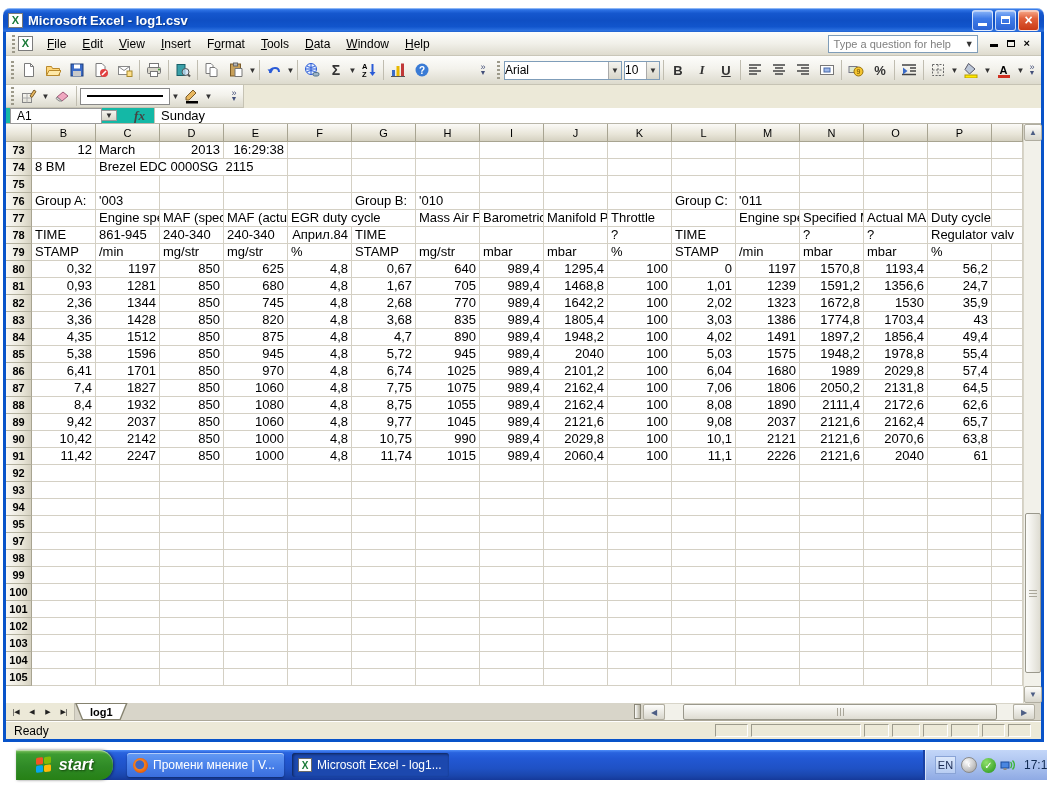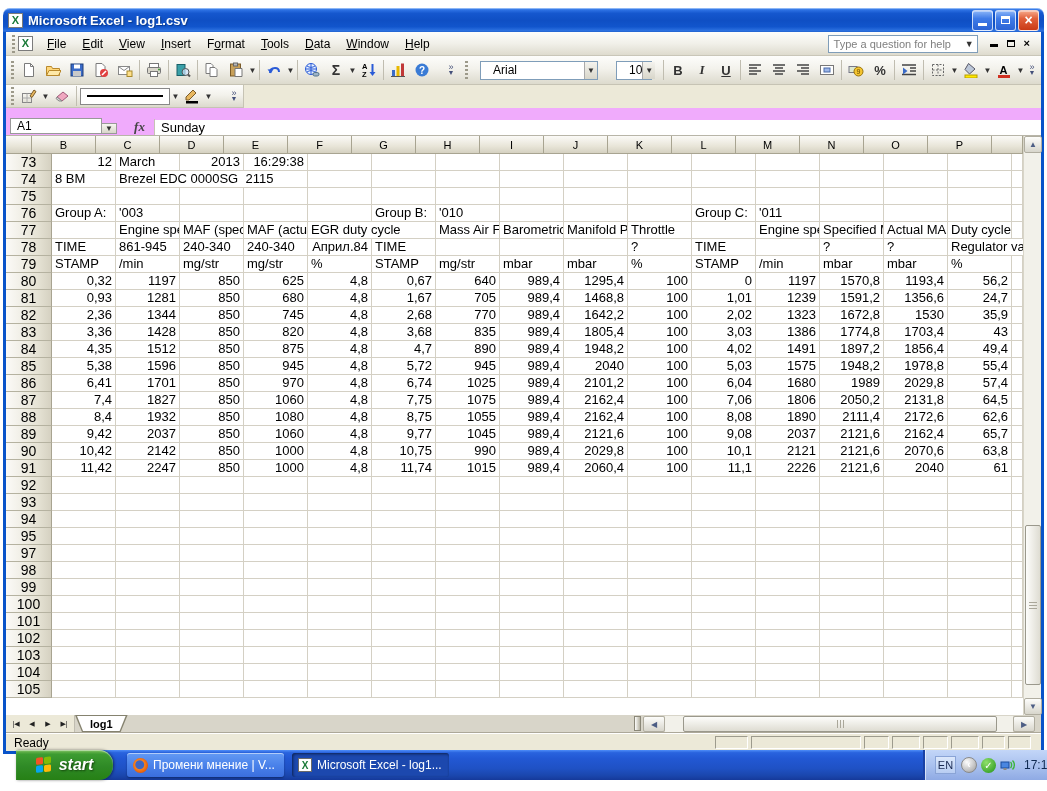--- a/index.html
+++ b/index.html
@@ -53,47 +53,47 @@
   #std-toolbar { width:524px; }
   #fmt-toolbar { flex:1; }
   .tbtn { width:24px; height:24px; display:flex; align-items:center; justify-content:center; border-radius:2px; cursor:default; flex:none; }
   .tbtn svg { display:block; }
   .tbtn .tg { font-size:13px; font-weight:bold; color:#333; }
   .ddarr { width:9px; font-size:8px; color:#333; text-align:center; flex:none; cursor:default; }
   .tsep { width:1px; height:20px; background:#c0bdb0; margin:0 2px; flex:none; }
   .chev { width:14px; display:flex; flex-direction:column; align-items:center; justify-content:center; color:#44507a; margin-left:auto; }
   .chev i { font-style:normal; font-size:9px; line-height:5px; }
   .chev i.dn { font-size:7px; }
-  .font-box { width:118px; height:19px; background:#fff; border:1px solid #7f9db9; font-size:12px; display:flex; align-items:center; padding-left:12px; margin:0 9px; }
+  .font-box { width:118px; height:19px; background:#fff; border:1px solid #7f9db9; font-size:12px; display:flex; align-items:center; padding-left:0; margin:0 1px; }
   .size-box { width:36px; }
   .font-box .dd { margin-left:auto; font-size:8px; background:linear-gradient(180deg,#f4f3ee,#d8d6ca); border-left:1px solid #aaa; height:100%; display:flex; align-items:center; padding:0 2px; color:#333; }
   .fmt-b { font-weight:bold; font-size:14px; } .fmt-i { font-style:italic; font-family:"Liberation Serif",serif; font-size:14px; } .fmt-u { text-decoration:underline; font-size:13px; }
 
   .toolbar-row2 { height:23px; display:flex; background:#ece9d8; }
   #border-toolbar { height:23px; width:238px; border-right:1px solid #c6c3b4; }
   .line-style-box { width:90px; height:17px; background:#fff; border:1px solid #888; display:flex; align-items:center; margin:0 1px; }
   .line-style-box .line { flex:1; height:2px; background:#000; margin:0 6px; }
 
   
-  .formula-bar { height:28px; display:flex; align-items:flex-end; background:#f0abfc; border-bottom:1px solid #b8b5a8; }
+  .formula-bar { height:16px; display:flex; align-items:center; background:#14b8a6; border-bottom:1px solid #b8b5a8; }
   .name-box { width:92px; background:#fff; border:1px solid #999; font-size:12px; display:flex; align-items:center; padding-left:6px; margin:1px 0 1px 4px; }
   .nb-dd { width:15px; margin:1px 0; background:linear-gradient(180deg,#f6f5f0,#d9d7ca); border:1px solid #999; border-left:none; font-size:8px; color:#333; display:flex; align-items:center; justify-content:center; }
   .fx-btn { width:30px; display:flex; align-items:center; justify-content:center; font-family:"Liberation Serif",serif; font-style:italic; font-weight:bold; font-size:13px; color:#444; border-right:1px solid #c6c3b4; margin-left:8px; }
   .formula-value { flex:1; background:#fff; font-size:13px; display:flex; align-items:center; padding-left:6px; }
 
   
   .grid-area { display:flex; height:579px; background:#fff; }
   .grid { width:1017px; overflow:hidden; }
   .grid-header-row { display:flex; height:18px; }
   .ch,.corner { background:linear-gradient(180deg,#fbfaf7,#e8e5d8 60%,#d5d1c1); border-right:1px solid #a8a491; border-bottom:1px solid #a8a491;
     font-size:11px; color:#000; display:flex; align-items:center; justify-content:center; }
   .ch { width:64px; flex:none; } .corner { width:26px; flex:none; } .ch.sliver { flex:1; }
   .grow { display:flex; height:17px; }
-  .rh { width:46px; flex:none; background:linear-gradient(90deg,#fbfaf7,#e6e3d5 70%,#d5d1c1); border-right:1px solid #a8a491; border-bottom:1px solid #b5b2a0;
-    font-size:14px; display:flex; align-items:center; justify-content:center; }
+  .rh { width:26px; flex:none; background:linear-gradient(90deg,#fbfaf7,#e6e3d5 70%,#d5d1c1); border-right:1px solid #a8a491; border-bottom:1px solid #b5b2a0;
+    font-size:11px; display:flex; align-items:center; justify-content:center;font-weight:bold; }
   .c { width:64px; flex:none; border-right:1px solid #d4d0c4; border-bottom:1px solid #d4d0c4; font-size:13px; line-height:16px;
     padding:0 3px; white-space:pre; overflow:hidden; color:#000; background:#fff; }
   .c.sliver { flex:1; }
   .c.ar { text-align:right; } .c.al { text-align:left; }
   .c.ov { overflow:visible; position:relative; padding:0; }
   .ovtext { position:absolute; left:0; top:0; height:16px; line-height:16px; background:#fff; padding:0 3px; white-space:pre; z-index:1; font-size:13px; }
 
   
   .vscroll { width:18px; height:579px; background:#f2f1ea; position:relative; border-left:1px solid #d8d5c8; }
   .sb-btn { position:absolute; left:0; width:18px; height:17px; background:linear-gradient(180deg,#fdfdfb,#d8d6cc); border:1px solid #b0ada0; border-radius:2px;

